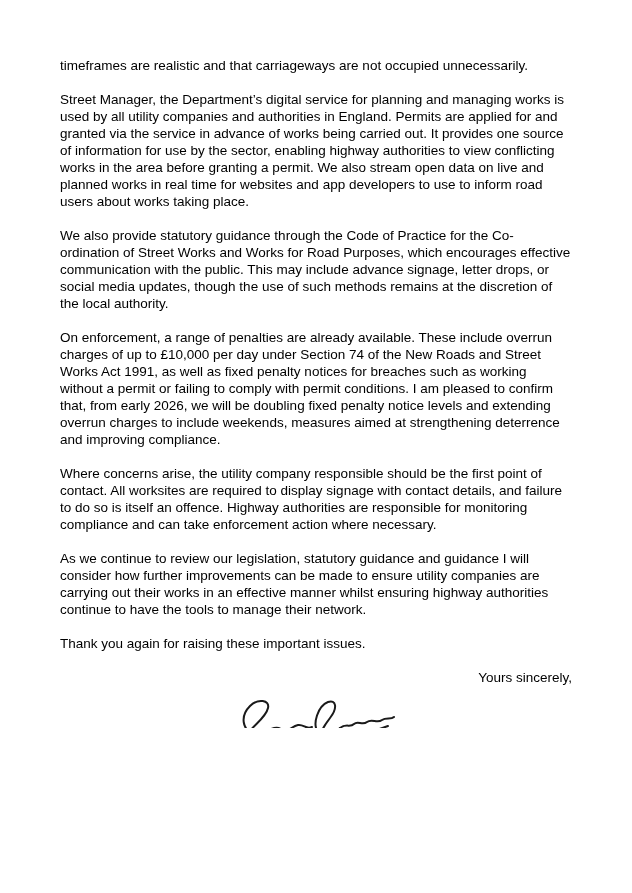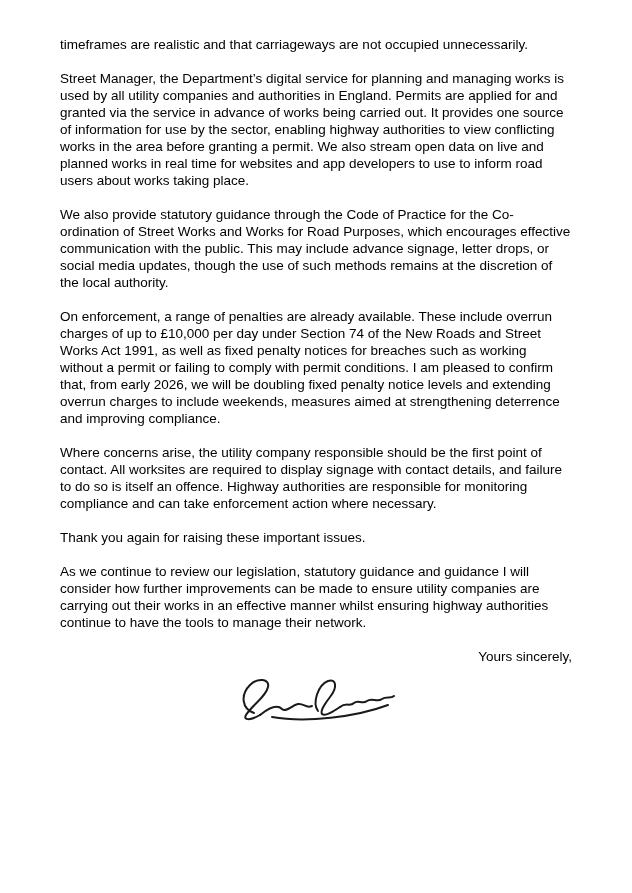--- a/index.html
+++ b/index.html
@@ -8,21 +8,21 @@
     background: #ffffff;
   }
   .page {
     position: relative;
     width: 632px;
     height: 728px;
     background: #ffffff;
     color: #000000;
     font-family: "Liberation Sans", sans-serif;
     box-sizing: border-box;
-    padding: 36px 60px 0 60px;
+    padding: 57px 60px 0 60px;
     overflow: hidden;
   }
   .letter-body p {
     margin: 0 0 17px 0;
     font-size: 13.5px;
     line-height: 17px;
     text-align: left;
   }
   .closing-block {
     text-align: right;
@@ -51,22 +51,22 @@
 </head>
 <body>
 
 <div class="page">
   <div class="letter-body">
     <p>timeframes are realistic and that carriageways are not occupied unnecessarily.</p>
     <p>Street Manager, the Department’s digital service for planning and managing works is used by all utility companies and authorities in England. Permits are applied for and granted via the service in advance of works being carried out. It provides one source of information for use by the sector, enabling highway authorities to view conflicting works in the area before granting a permit. We also stream open data on live and planned works in real time for websites and app developers to use to inform road users about works taking place.</p>
     <p>We also provide statutory guidance through the Code of Practice for the Co-ordination of Street Works and Works for Road Purposes, which encourages effective communication with the public. This may include advance signage, letter drops, or social media updates, though the use of such methods remains at the discretion of the local authority.</p>
     <p>On enforcement, a range of penalties are already available. These include overrun charges of up to £10,000 per day under Section 74 of the New Roads and Street Works Act 1991, as well as fixed penalty notices for breaches such as working without a permit or failing to comply with permit conditions. I am pleased to confirm that, from early 2026, we will be doubling fixed penalty notice levels and extending overrun charges to include weekends, measures aimed at strengthening deterrence and improving compliance.</p>
     <p>Where concerns arise, the utility company responsible should be the first point of contact. All worksites are required to display signage with contact details, and failure to do so is itself an offence. Highway authorities are responsible for monitoring compliance and can take enforcement action where necessary.</p>
+    <p>As we continue to review our legislation, statutory guidance and guidance I will consider how further improvements can be made to ensure utility companies are carrying out their works in an effective manner whilst ensuring highway authorities continue to have the tools to manage their network.</p>
     <p>Thank you again for raising these important issues.</p>
-    <p>As we continue to review our legislation, statutory guidance and guidance I will consider how further improvements can be made to ensure utility companies are carrying out their works in an effective manner whilst ensuring highway authorities continue to have the tools to manage their network.</p>
   </div>
 
   <div class="closing-block">
     <p class="closing-line">Yours sincerely,</p>
 
     <svg class="signature-wrap" viewBox="0 0 180 54" xmlns="http://www.w3.org/2000/svg" aria-hidden="true">
       <g fill="none" stroke="#1a1a1a" stroke-width="2" stroke-linecap="round" stroke-linejoin="round">
 
         <path d="M28,42 C16,38 14,24 24,14 C32,6 44,8 42,16 C40,26 26,34 20,44 C17,49 24,50 34,44"></path>
 

